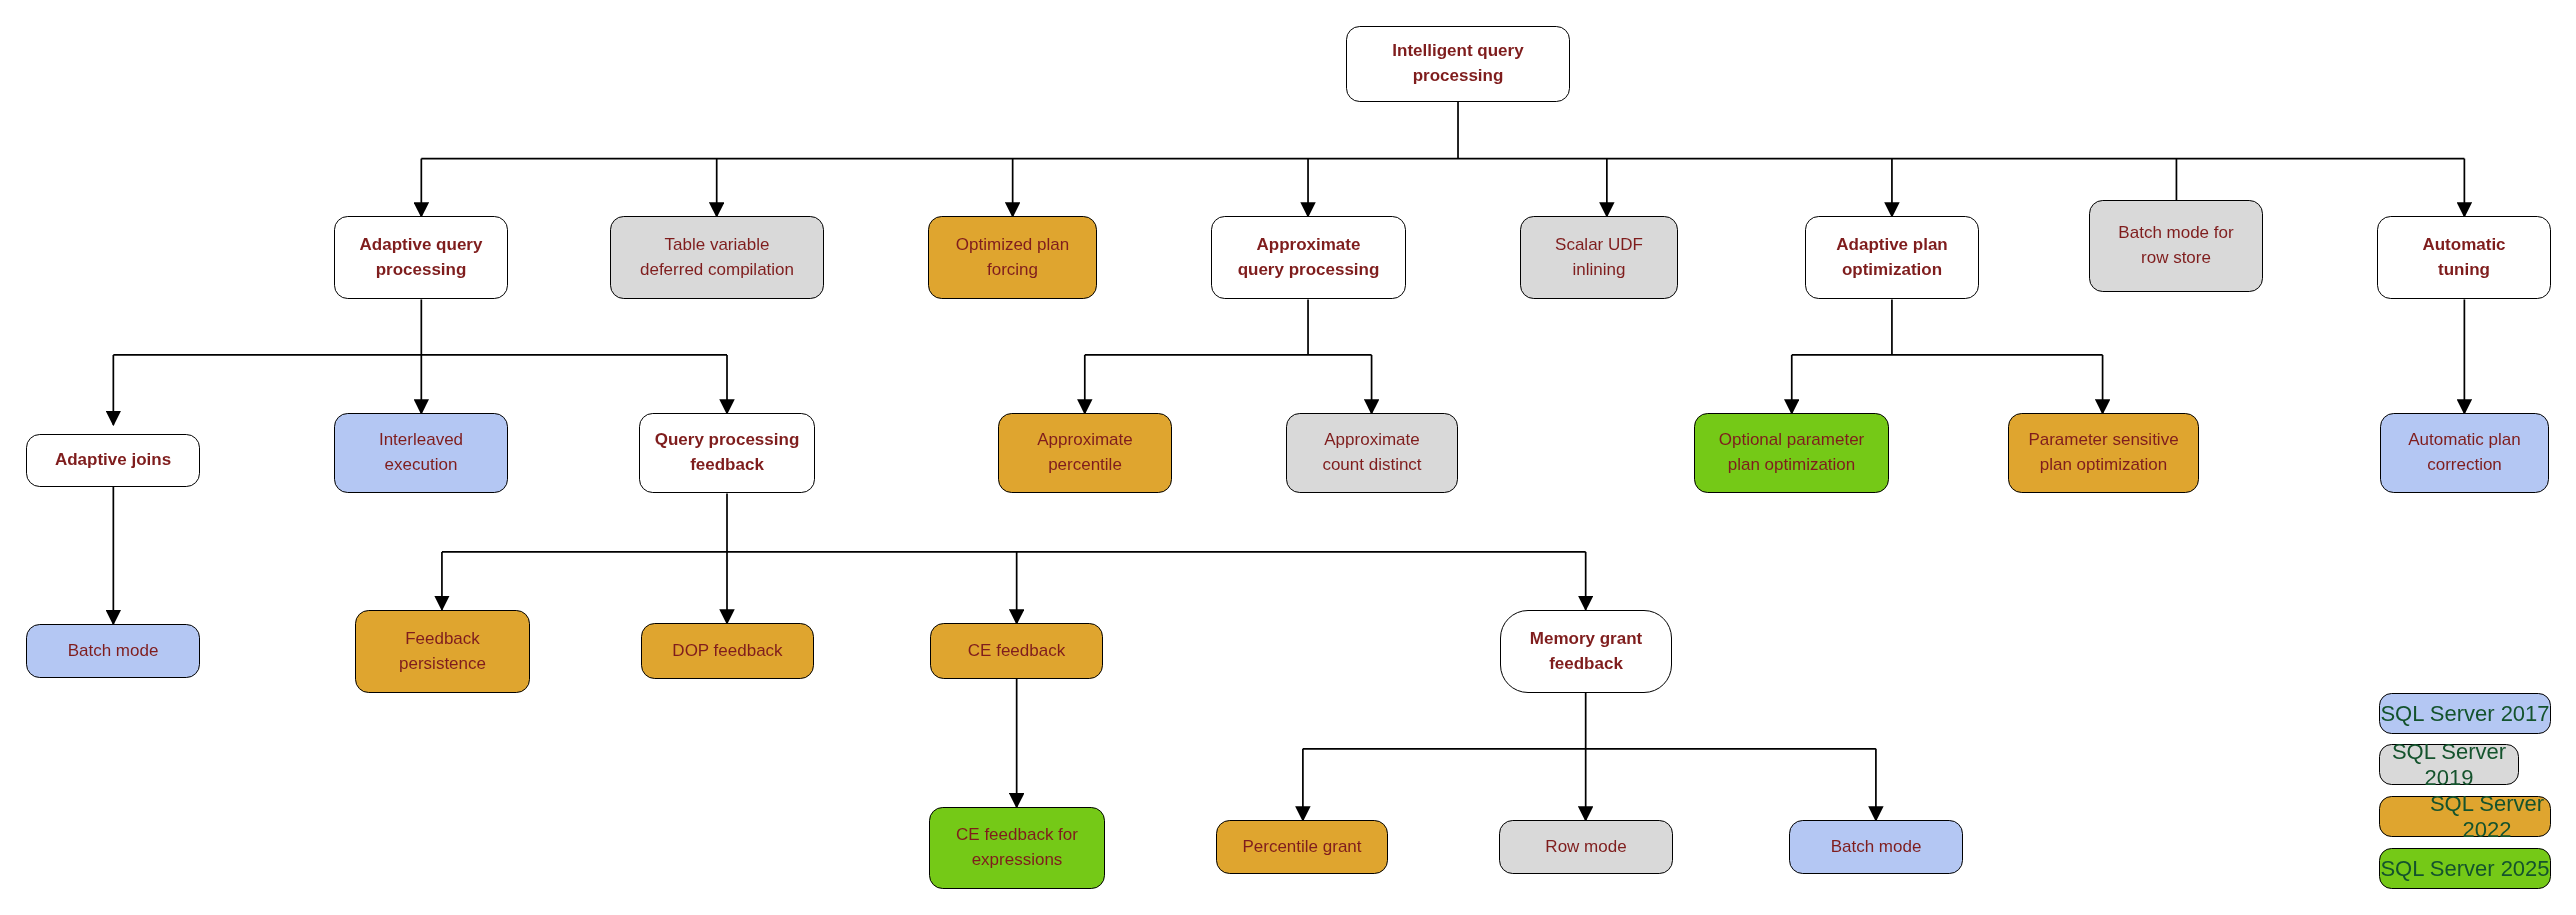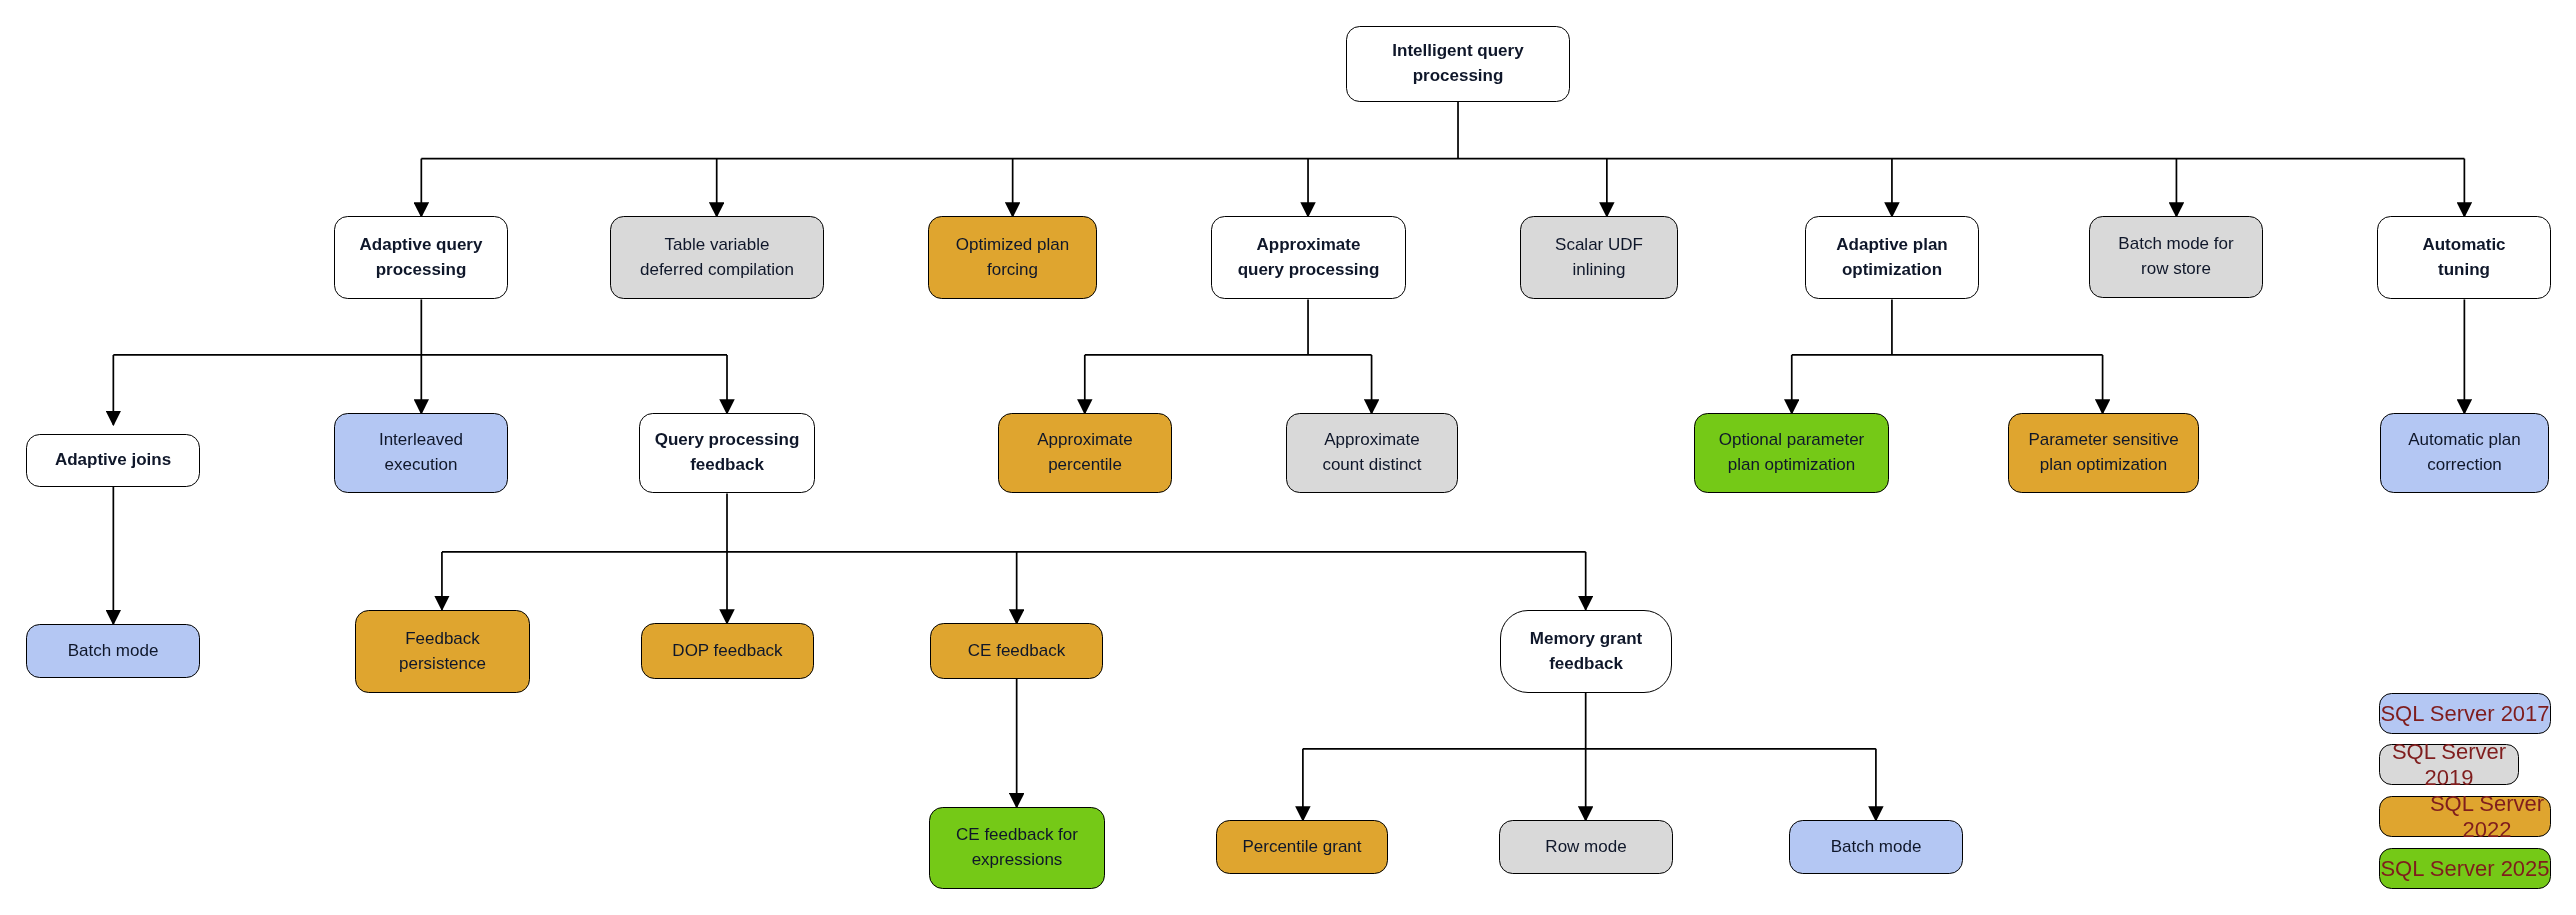--- a/index.html
+++ b/index.html
@@ -30,38 +30,38 @@
     position: absolute;
     box-sizing: border-box;
     border: 1.7px solid #000000;
     border-radius: 13.7px;
     display: flex;
     align-items: center;
     justify-content: center;
     text-align: center;
     font-size: 17px;
     line-height: 24.6px;
-    color: #0f172a;
+    color: #7f1d1d;
     white-space: pre-line;
     background: #ffffff;
   }
   .node.category {
     font-weight: 700;
   }
   .legend-pill {
     position: absolute;
     box-sizing: border-box;
     border: 1.7px solid #000000;
     border-radius: 12.6px;
     display: flex;
     align-items: center;
     justify-content: center;
     text-align: center;
     font-size: 22px;
-    color: #7f1d1d;
+    color: #14532d;
   }
 </style>
 </head>
 <body>
 
 <div id="stage">
   <svg id="edge-layer" viewBox="0 0 4500 1600" xmlns="http://www.w3.org/2000/svg">
     <defs>
       <marker id="arrowhead" markerWidth="9" markerHeight="9" refX="8.2" refY="4.5" orient="auto" markerUnits="strokeWidth">
         <path d="M0,0 L9,4.5 L0,9 Z" fill="#000000"></path>
@@ -115,21 +115,21 @@
       <div class="node" style="left: 610px; top: 216px; width: 214px; height: 83px; background: rgb(217, 217, 217); border-color: rgb(0, 0, 0);">Table variable
 deferred compilation</div>
       <div class="node" style="left: 928px; top: 216px; width: 169px; height: 83px; background: rgb(223, 165, 47); border-color: rgb(0, 0, 0);">Optimized plan
 forcing</div>
       <div class="node category" style="left: 1211px; top: 216px; width: 195px; height: 83px; background: rgb(255, 255, 255); border-color: rgb(0, 0, 0);">Approximate
 query processing</div>
       <div class="node" style="left: 1520px; top: 216px; width: 158px; height: 83px; background: rgb(217, 217, 217); border-color: rgb(0, 0, 0);">Scalar UDF
 inlining</div>
       <div class="node category" style="left: 1805px; top: 216px; width: 174px; height: 83px; background: rgb(255, 255, 255); border-color: rgb(0, 0, 0);">Adaptive plan
 optimization</div>
-      <div class="node" style="left: 2089px; top: 216px; width: 174px; height: 82px; background: rgb(217, 217, 217); border-color: rgb(0, 0, 0);">Batch mode for
+      <div class="node" style="left: 2089px; top: 200px; width: 174px; height: 92px; background: rgb(217, 217, 217); border-color: rgb(0, 0, 0);">Batch mode for
 row store</div>
       <div class="node category" style="left: 2377px; top: 216px; width: 174px; height: 83px; background: rgb(255, 255, 255); border-color: rgb(0, 0, 0);">Automatic
 tuning</div>
       <div class="node category" style="left: 26px; top: 434px; width: 174px; height: 53px; background: rgb(255, 255, 255); border-color: rgb(0, 0, 0);">Adaptive joins</div>
       <div class="node" style="left: 334px; top: 413px; width: 174px; height: 80px; background: rgb(180, 199, 243); border-color: rgb(0, 0, 0);">Interleaved
 execution</div>
       <div class="node category" style="left: 639px; top: 413px; width: 176px; height: 80px; background: rgb(255, 255, 255); border-color: rgb(0, 0, 0);">Query processing
 feedback</div>
       <div class="node" style="left: 998px; top: 413px; width: 174px; height: 80px; background: rgb(223, 165, 47); border-color: rgb(0, 0, 0);">Approximate
 percentile</div>

